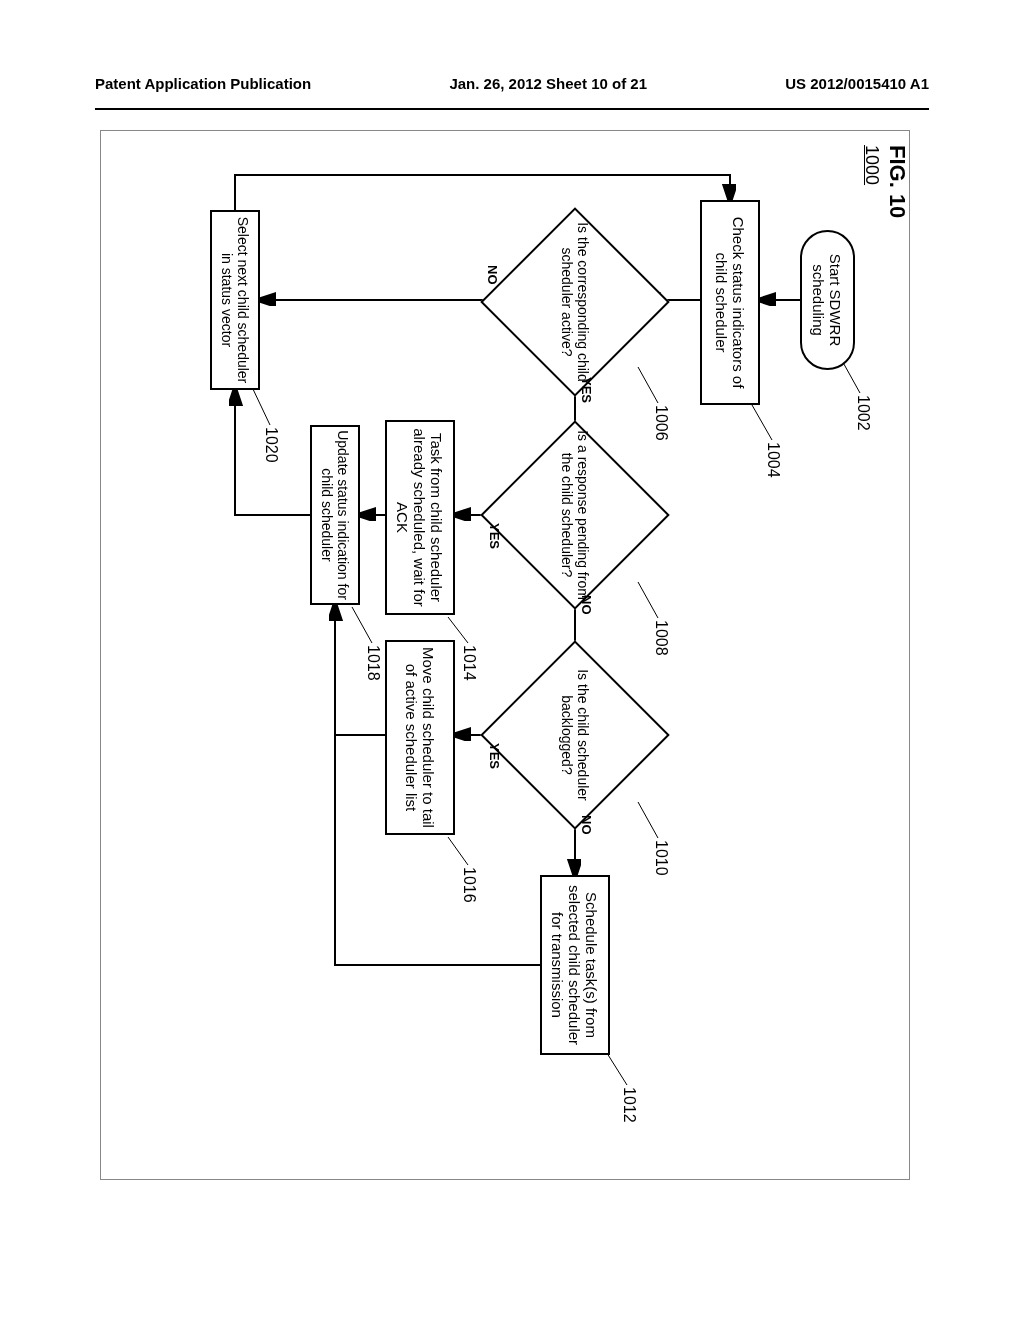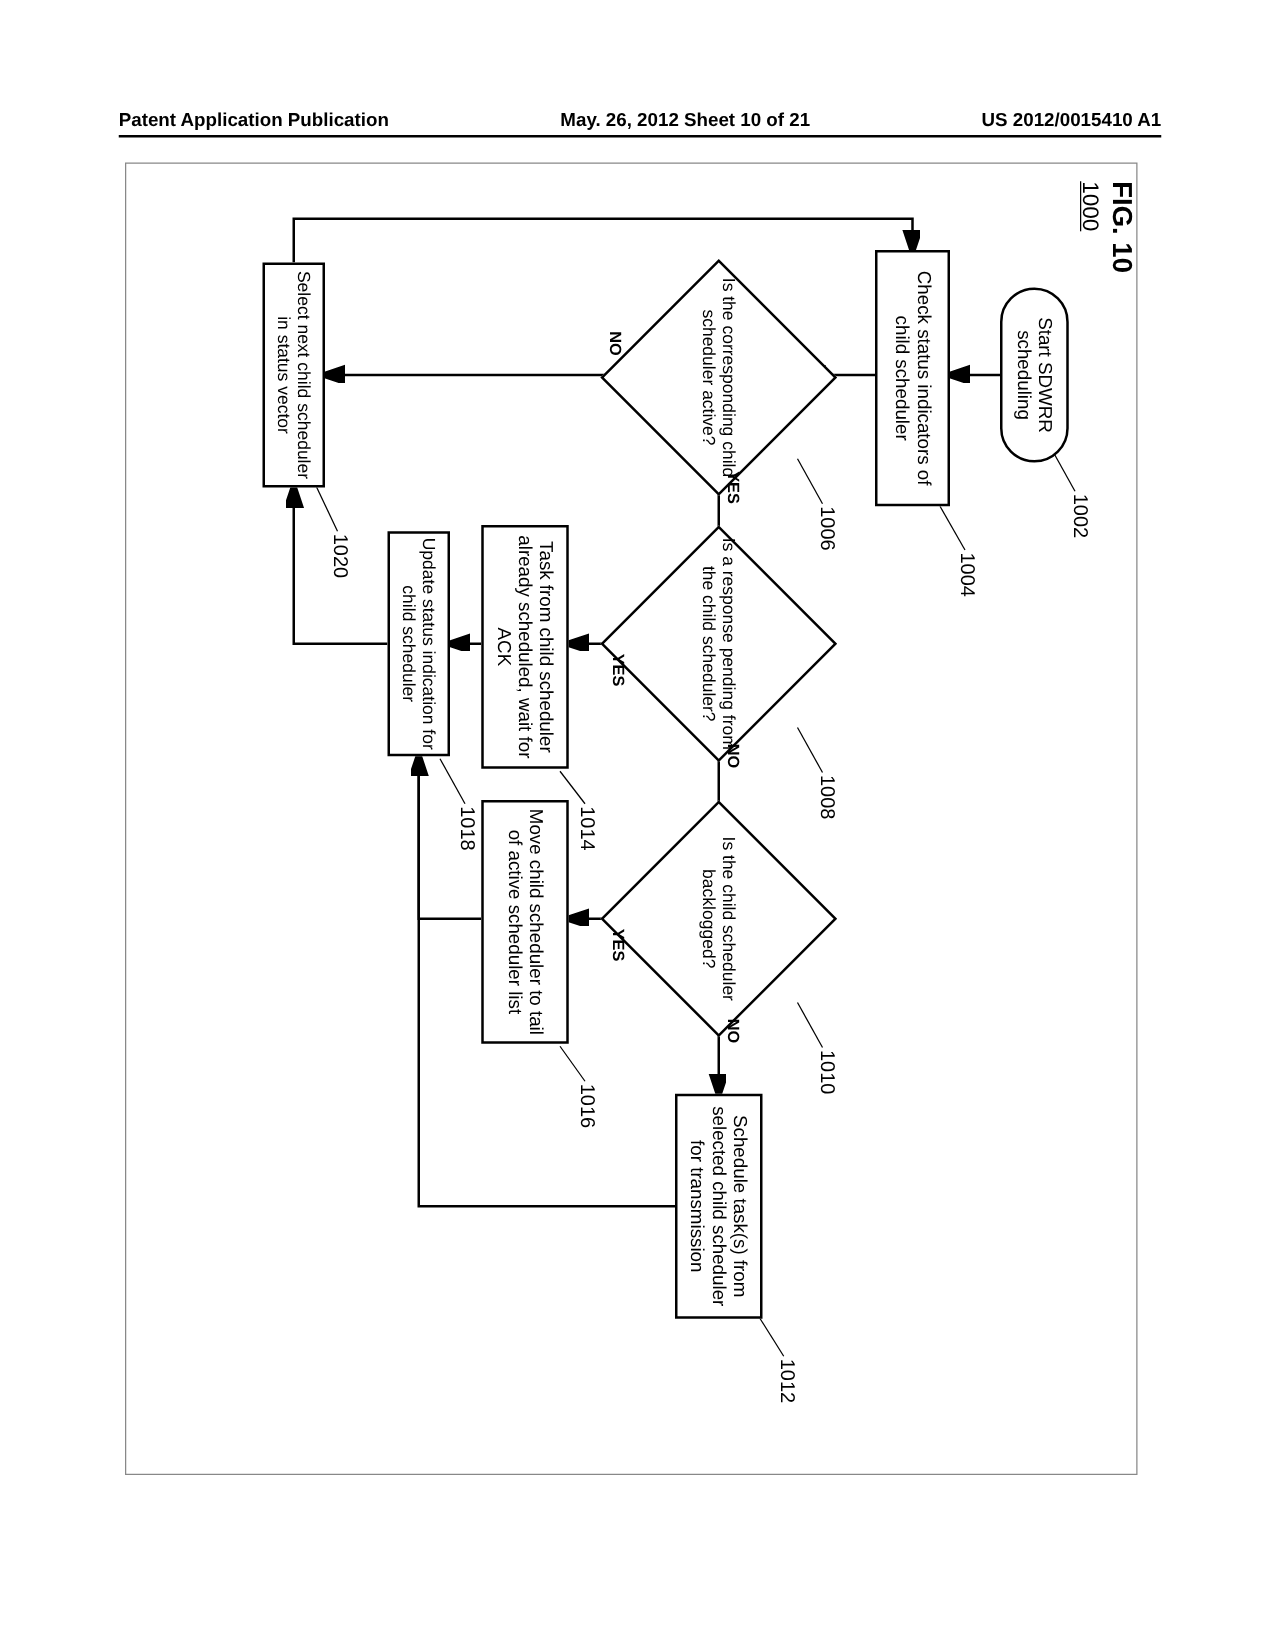--- a/index.html
+++ b/index.html
@@ -7,21 +7,21 @@
     margin: 0;
     padding: 0;
     font-family: Arial, Helvetica, sans-serif;
     background: #fff;
     width: 1024px;
     height: 1320px;
     position: relative;
   }
   .header {
     position: absolute;
-    top: 88px;
+    top: 75px;
     left: 0;
     right: 0;
     padding: 0 95px;
     display: flex;
     justify-content: space-between;
     font-size: 15px;
     font-weight: bold;
   }
   .header-rule {
     position: absolute;
@@ -112,21 +112,21 @@
     stroke-width: 2;
     fill: none;
   }
   .arrowhead { fill: #000; }
 </style>
 </head>
 <body>
 
 <div class="header">
   <span>Patent Application Publication</span>
-  <span>May. 26, 2012  Sheet 10 of 21</span>
+  <span>Jan. 26, 2012  Sheet 10 of 21</span>
   <span>US 2012/0015410 A1</span>
 </div>
 <div class="header-rule"></div>
 
 <div class="diagram-frame"></div>
 
 <div class="diagram">
 
   <div class="fig-label" style="left:0px; top:-10px;">FIG. 10</div>
   <div class="fig-num" style="left:0px; top:18px;">1000</div>

